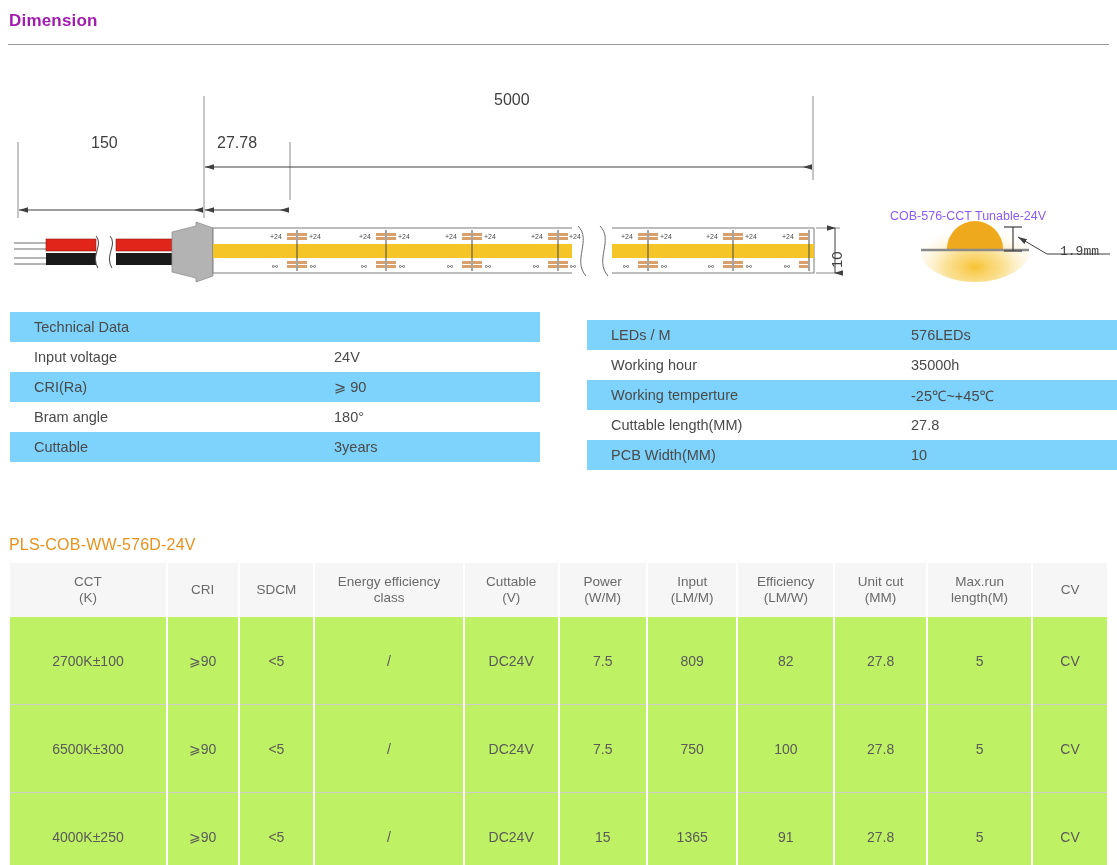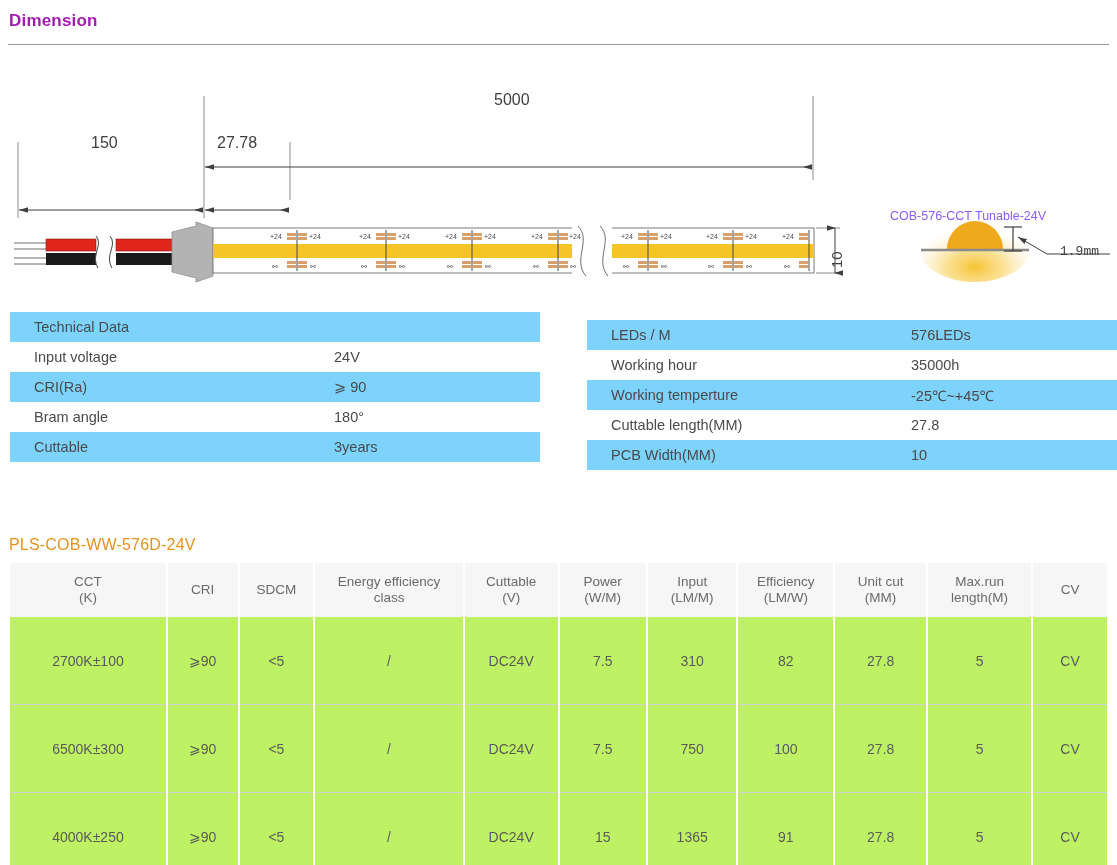--- a/index.html
+++ b/index.html
@@ -393,21 +393,21 @@
     </tr>
   </thead>
   <tbody>
     <tr>
       <td>2700K±100</td>
       <td>⩾90</td>
       <td>&lt;5</td>
       <td>/</td>
       <td>DC24V</td>
       <td>7.5</td>
-      <td>310</td>
+      <td>809</td>
       <td>82</td>
       <td>27.8</td>
       <td>5</td>
       <td>CV</td>
     </tr>
     <tr>
       <td>6500K±300</td>
       <td>⩾90</td>
       <td>&lt;5</td>
       <td>/</td>

